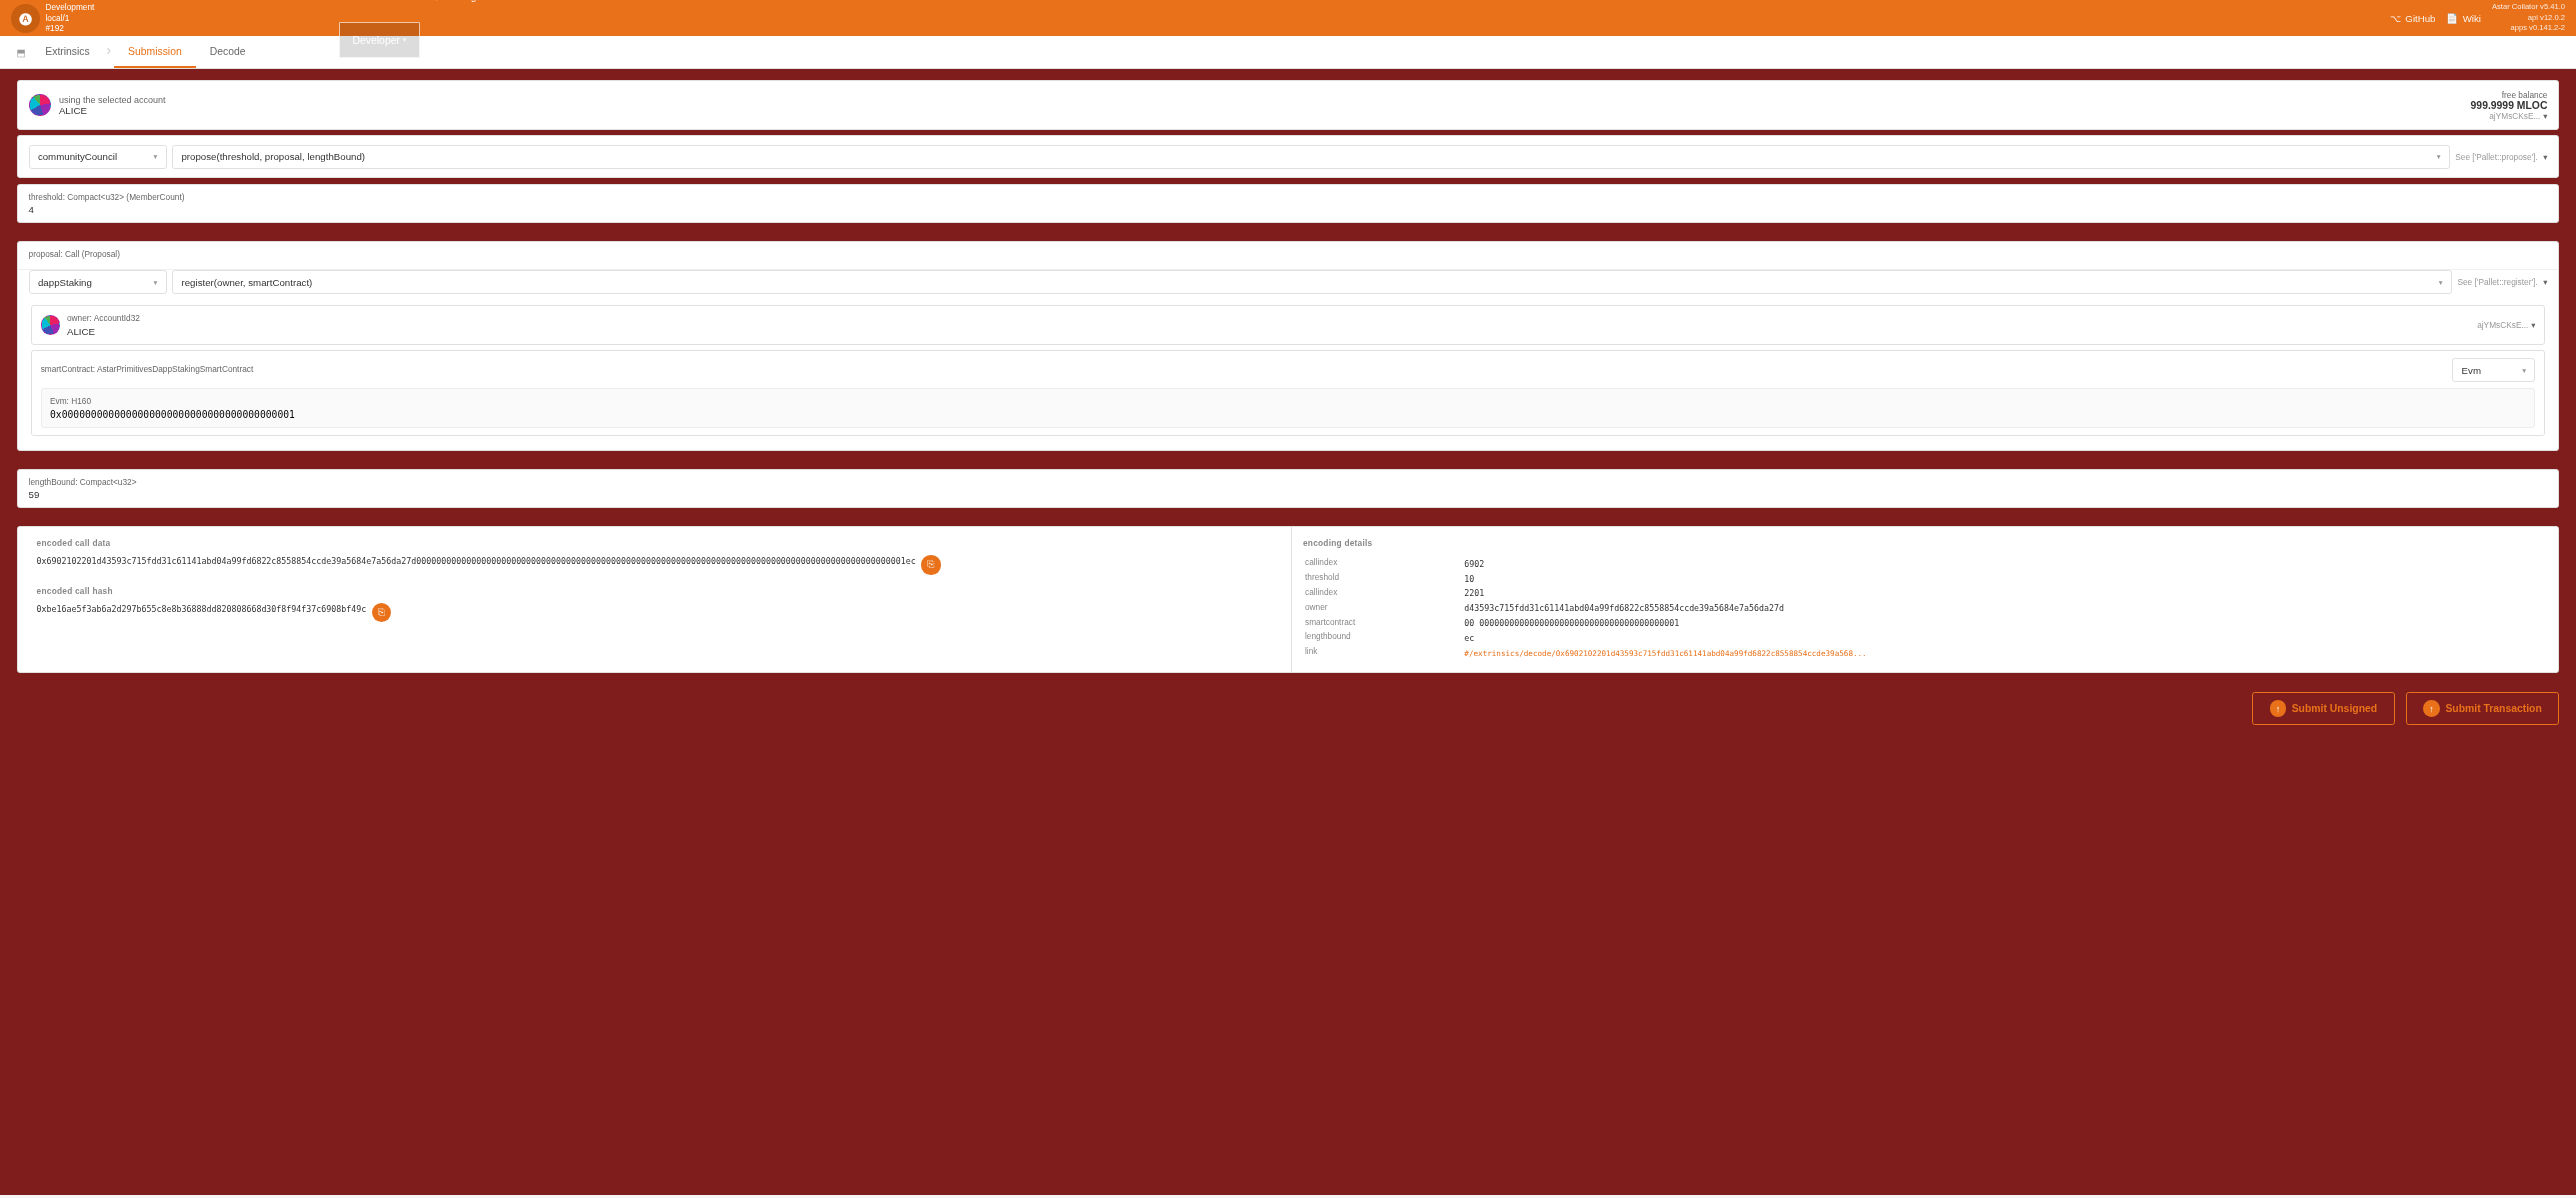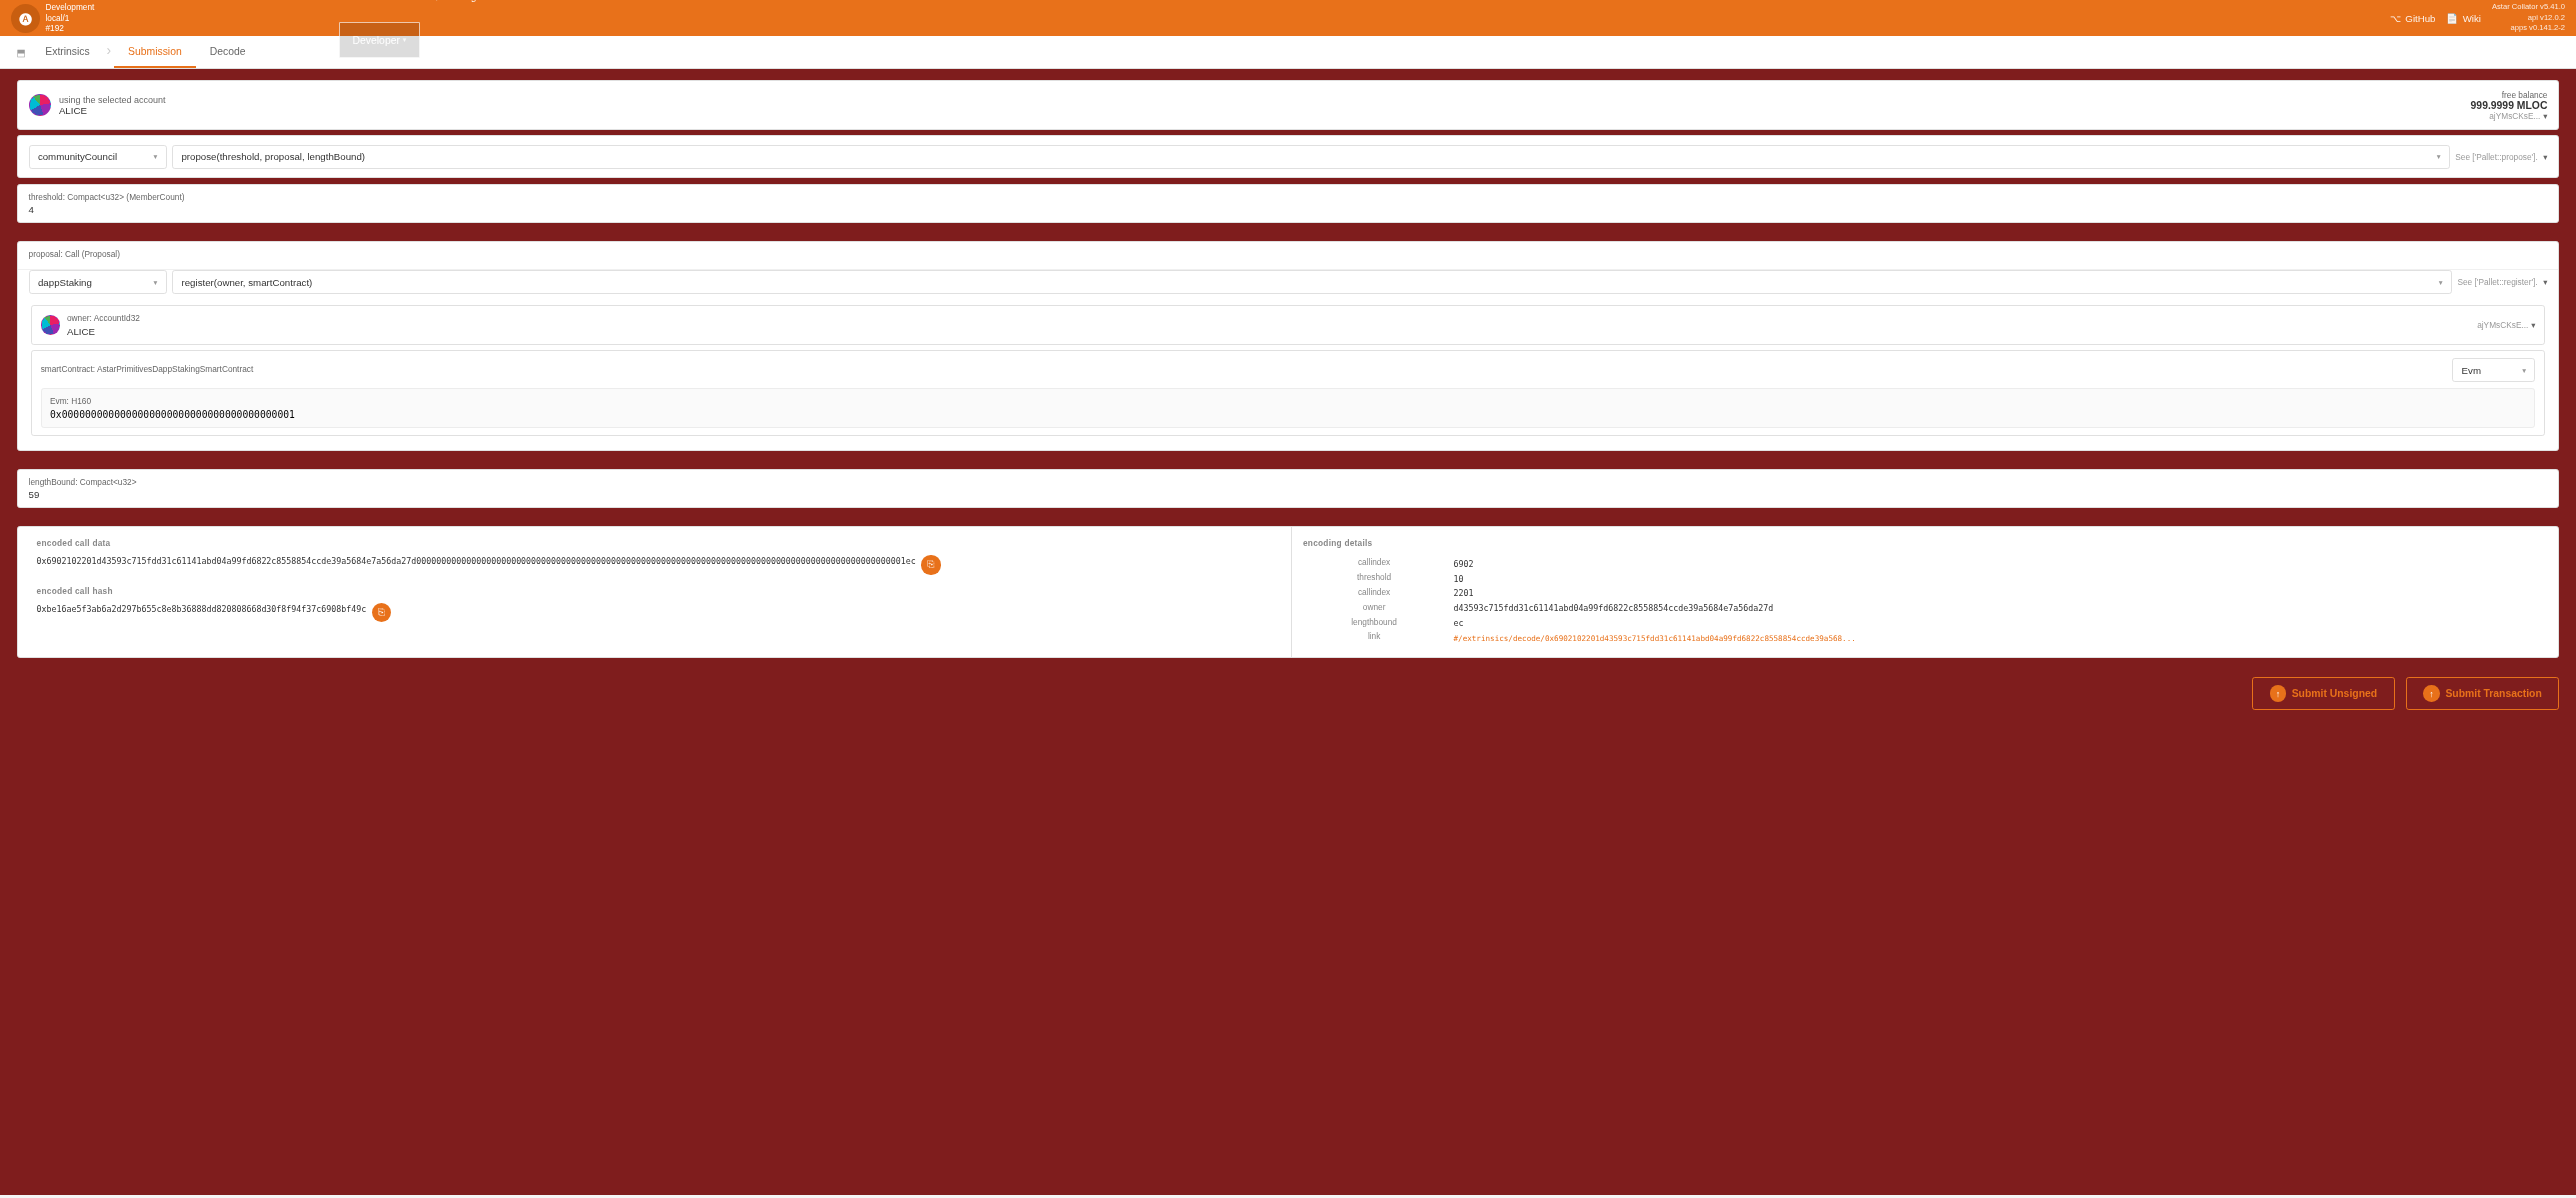--- a/index.html
+++ b/index.html
@@ -219,21 +219,21 @@
       display: flex; align-items: center; justify-content: center;
       font-size: 9px;
       flex-shrink: 0;
     }
     .encoded-row-inner {
       display: flex; align-items: flex-start; gap: 5.5px;
     }
     .encoding-table { width: 100%; font-size: 9px; }
     .encoding-table tr td:first-child {
       color: #888;
-      text-align: center;
+      text-align: left;
       padding-right: 8.3px;
       padding-bottom: 2.8px;
       white-space: nowrap;
       font-size: 8.3px;
     }
     .encoding-table tr td:last-child {
       font-family: monospace;
       color: #333;
       word-break: break-all;
       font-size: 8.3px;
@@ -486,20 +486,24 @@
           </tr>
           <tr>
             <td>callindex</td>
             <td>2201</td>
           </tr>
           <tr>
             <td>owner</td>
             <td>d43593c715fdd31c61141abd04a99fd6822c8558854ccde39a5684e7a56da27d</td>
           </tr>
           <tr>
+            <td>smartcontract</td>
+            <td>00 0000000000000000000000000000000000000001</td>
+          </tr>
+          <tr>
             <td>lengthbound</td>
             <td>ec</td>
           </tr>
           <tr class="link-cell">
             <td>link</td>
             <td class="link-cell"><a href="#">#/extrinsics/decode/0x6902102201d43593c715fdd31c61141abd04a99fd6822c8558854ccde39a568...</a></td>
           </tr>
         </tbody>
       </table>
     </div>

